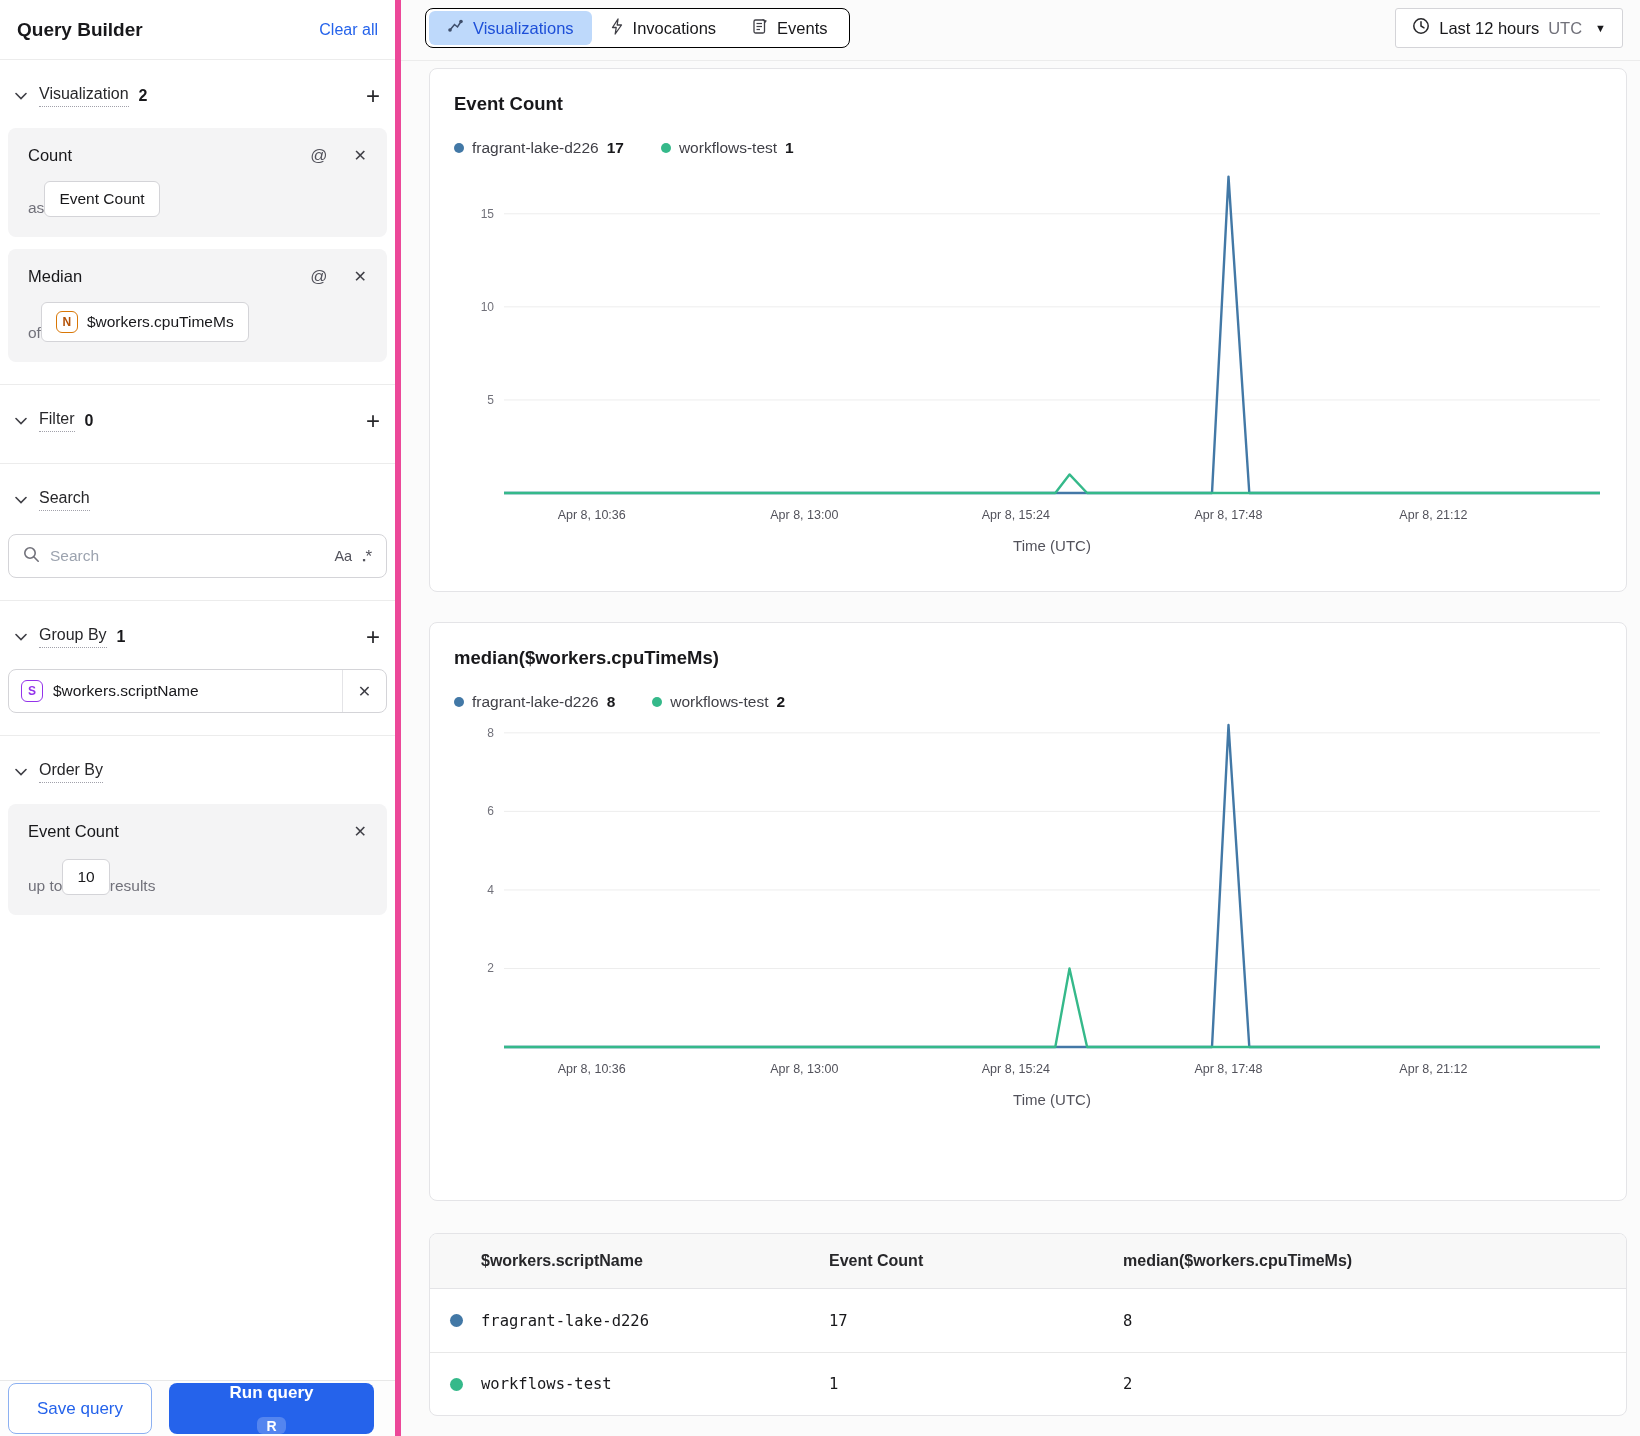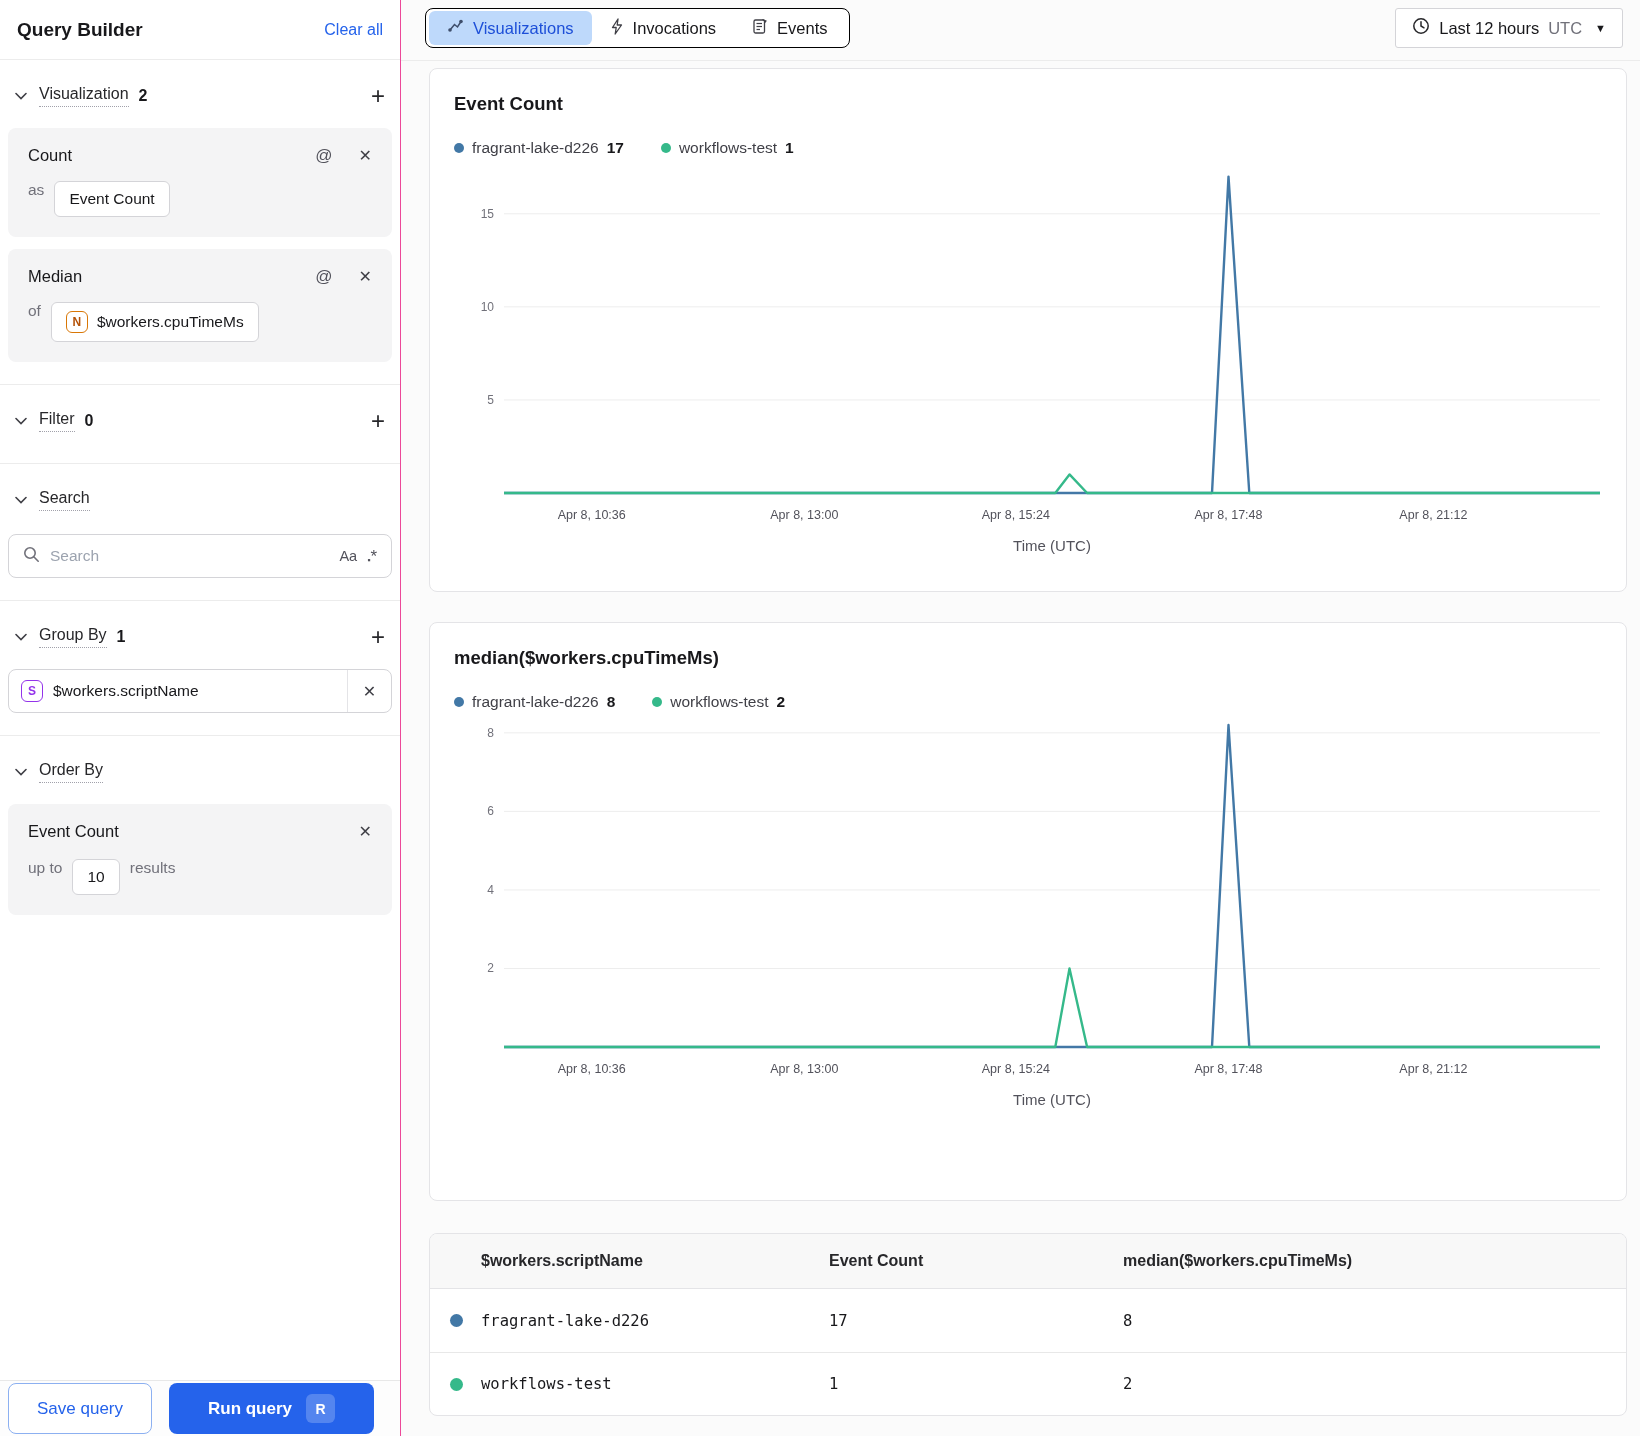--- a/index.html
+++ b/index.html
@@ -1,37 +1,37 @@
 <!DOCTYPE html>
 <html><head>
 <meta charset="utf-8">
 <style>
   * { margin:0; padding:0; box-sizing:border-box; }
   html,body { width:1640px; height:1436px; }
   body { font-family:"Liberation Sans", sans-serif; background:#fbfbfb; color:#18181b; overflow:hidden; position:relative; }
 
   
-  .sidebar { position:absolute; left:0; top:0; width:401px; height:1436px; background:#ffffff; border-right:1px solid #ec4899; }
+  .sidebar { position:absolute; left:0; top:0; width:401px; height:1436px; background:#ffffff; border-right:6px solid #ec4899; }
   .sidebar-header { height:60px; display:flex; align-items:center; justify-content:space-between; padding:0 17px; border-bottom:1px solid #ececec; }
   .sidebar-title { font-size:19px; font-weight:700; color:#18181b; }
   .link-btn { color:#2563eb; font-size:16px; cursor:pointer; background:none; border:none; font-family:inherit; }
 
   .section-head { display:flex; align-items:center; padding:0 15px; height:40px; margin-top:16px; }
   .chev { margin-right:12px; display:inline-flex; }
   .sec-label { font-size:16px; color:#27272a; border-bottom:1.5px dotted #a1a1aa; padding-bottom:3px; }
   .sec-count { font-size:16px; font-weight:700; margin-left:10px; color:#18181b; }
   .plus-btn { margin-left:auto; background:none; border:none; font-size:24px; font-weight:300; color:#27272a; line-height:20px; cursor:pointer; }
 
   .card { background:#f4f4f5; border-radius:8px; margin:12px 8px 0 8px; padding:18px 20px 20px 20px; }
   .card-head { display:flex; align-items:center; }
   .card-title { font-size:16.5px; font-weight:500; color:#18181b; }
   .icon-btn { background:none; border:none; color:#52525b; cursor:pointer; font-size:17px; line-height:1; }
   .at-btn { margin-left:auto; margin-right:26px; }
   .x-btn { font-size:16px; color:#3f3f46; }
-  .card-row { display:flex; align-items:flex-start; margin-top:16px; gap:10px; }
+  .card-row { display:flex; align-items:flex-end; margin-top:16px; }
   .muted { color:#71717a; font-size:15.5px; }
   .value-box { background:#fff; border:1px solid #d4d4d8; border-radius:6px; padding:8px 14px; font-size:15.5px; color:#18181b; display:inline-flex; align-items:center; gap:9px; }
   .field-icon { width:22px; height:22px; border-radius:6px; display:inline-flex; align-items:center; justify-content:center; font-size:12px; font-weight:700; flex:0 0 auto; }
   .field-icon.num { border:1.5px solid #d97706; color:#b45309; background:#fff; }
   .field-icon.str { border:1.5px solid #9333ea; color:#9333ea; background:#fff; }
 
   .divider { border:none; border-top:1px solid #ececec; margin-top:22px; }
 
   .search-box { margin:14px 8px 0 8px; height:44px; border:1px solid #d4d4d8; border-radius:8px; background:#fff; display:flex; align-items:center; padding:0 14px; gap:10px; }
   .search-box input { border:none; outline:none; flex:1; font-size:15.5px; font-family:inherit; color:#18181b; background:transparent; }
@@ -40,21 +40,21 @@
   .regex-ic { display:inline-flex; align-items:flex-start; line-height:1; }
   .regex-ic .sq { font-size:9px; margin-top:8px; }
   .regex-ic .ast { font-size:17px; }
 
   .groupby-row { margin:12px 8px 0 8px; height:44px; border:1px solid #d4d4d8; border-radius:8px; background:#fff; display:flex; align-items:center; padding:0 0 0 12px; }
   .groupby-row .gb-text { font-size:15.5px; margin-left:10px; flex:1; }
   .gb-x { width:44px; height:100%; border-left:1px solid #e4e4e7; display:flex; align-items:center; justify-content:center; cursor:pointer; color:#3f3f46; font-size:16px; }
 
   .sidebar-footer { position:absolute; left:0; bottom:0; width:100%; height:56px; border-top:1px solid #e8e8e8; background:#fdfdfd; display:flex; align-items:center; padding:0 8px; gap:17px; }
   .btn-outline { height:51px; width:144px; background:#fff; border:1px solid #8cb0f1; color:#2563eb; border-radius:8px; font-size:17px; font-family:inherit; cursor:pointer; }
-  .btn-primary { height:51px; width:205px; background:#2563eb; border:none; color:#fff; border-radius:8px; font-size:17px; font-weight:600; font-family:inherit; cursor:pointer; display:flex; align-items:center; justify-content:center; gap:14px; }
+  .btn-primary { height:51px; width:205px; background:#2563eb; border:none; color:#fff; border-radius:8px; font-size:17px; font-weight:600; font-family:inherit; cursor:pointer; display:flex; align-items:center; justify-content:center; gap:14px;flex-direction:column; }
   .kbd-badge { background:rgba(255,255,255,0.22); border-radius:6px; width:29px; height:29px; display:inline-flex; align-items:center; justify-content:center; font-size:14px; font-weight:600; }
 
   
   .main { position:absolute; left:401px; top:0; width:1239px; height:1436px; background:#fbfbfb; overflow:hidden; }
   .topbar { height:61px; border-bottom:1px solid #ececec; position:relative; }
   .tab-group { position:absolute; left:24px; top:8px; height:40px; background:#fff; border:1px solid #000000; border-radius:8px; display:flex; align-items:center; padding:3px; }
   .tab { display:flex; align-items:center; gap:9px; padding:0 18px; height:34px; border-radius:6px; font-size:16.5px; color:#18181b; cursor:pointer; border:none; background:transparent; font-family:inherit; }
   .tab.active { background:#bed9fb; color:#1d4fd8; }
   .time-range { position:absolute; right:17px; top:8px; height:40px; background:#fff; border:1px solid #d4d4d8; border-radius:3px; display:flex; align-items:center; gap:9px; padding:0 16px; cursor:pointer; }
   .time-label { font-size:16.5px; color:#18181b; }

